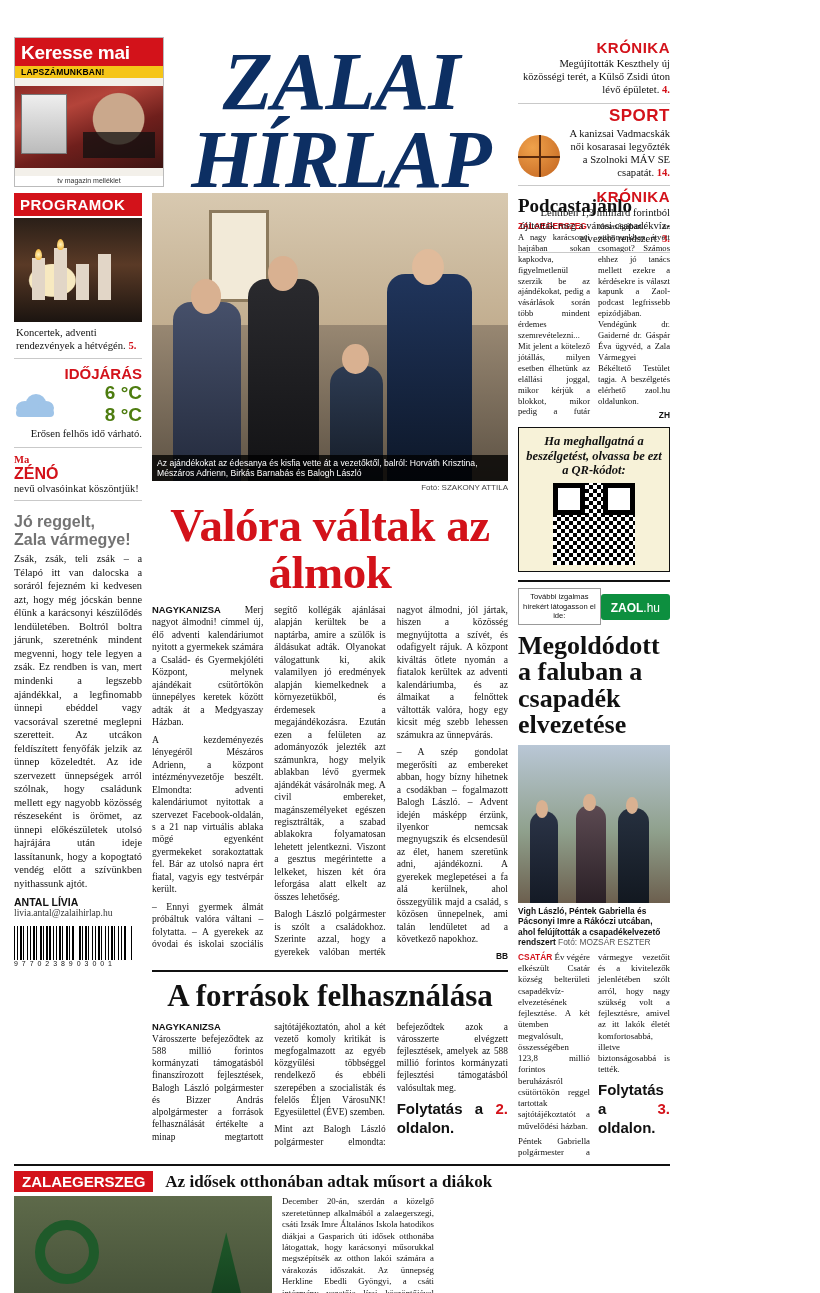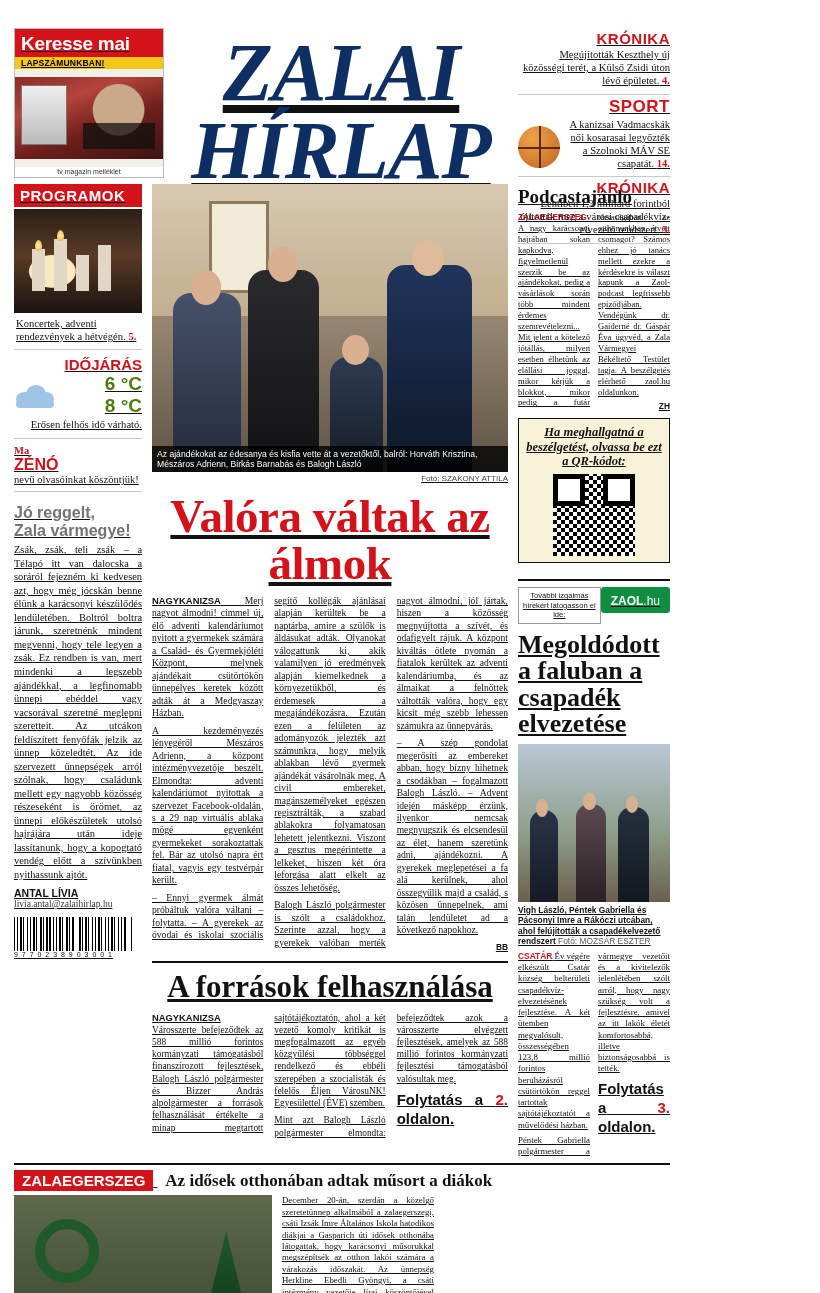--- a/index.html
+++ b/index.html
@@ -5,21 +5,21 @@
   * { box-sizing: border-box; }
   html, body { margin:0; padding:0; }
   body {
     width: 820px; height: 1293px;
     background: #ffffff;
     font-family: "Liberation Serif", serif;
     color: #111;
     position: relative;
     overflow: hidden;
   }
-  .page { width:684px; height:1293px; position:relative; padding: 0 14px; text-decoration: underline; }
+  .page { width:684px; height:1293px; position:relative; padding: 9px 14px; }
 
   
   .masthead { display:flex; align-items:flex-start; padding-top:28px; height:178px; }
   .promo-box { width:150px; flex:0 0 150px; border:1px solid #bbb; position:relative; height:150px; background:#f3f0ea; overflow:hidden; }
   .promo-red { background:#d3121a; color:#fff; font-family:"Liberation Sans", sans-serif; font-weight:bold; font-size:19px; padding:4px 6px 2px 6px; letter-spacing:-0.3px; }
   .promo-yellow { background:#f5c518; color:#000; font-family:"Liberation Sans", sans-serif; font-weight:bold; font-size:8.5px; padding:1px 6px; letter-spacing:0.2px; }
   .promo-img { position:absolute; top:48px; left:0; right:0; bottom:18px; background:
       radial-gradient(circle at 70% 40%, #caa88c 0 22%, rgba(0,0,0,0) 23%),
       linear-gradient(160deg,#8e2a26 0%, #b4443a 30%, #6f1f1c 60%, #3c1412 100%);
   }
@@ -112,21 +112,21 @@
   .sig { text-align:right; font-family:"Liberation Sans", sans-serif; font-weight:bold; font-size:8.4px; }
   .qr-box { border:1px solid #111; background:#f7f2d8; margin-top:6px; padding:6px; }
   .qr-title { font-family:"Liberation Serif", serif; font-style:italic; font-weight:bold; font-size:12.5px; line-height:1.15; text-align:center; color:#111; }
   .qr { width:82px; height:82px; margin:6px auto 0 auto; background:
       repeating-linear-gradient(90deg,#000 0 4px,#fff 4px 8px),
       repeating-linear-gradient(0deg,#000 0 4px,#fff 4px 8px);
       background-blend-mode:difference; position:relative; }
   .qr:before,.qr:after{ content:""; position:absolute; width:22px;height:22px;border:5px solid #000; background:#fff; }
   .qr:before{ left:0; top:0;} .qr:after{ right:0; top:0;}
 
-  .zaol-bar { display:flex; align-items:flex-start; margin-top:16px; border-top:2px solid #111; padding-top:6px; }
+  .zaol-bar { display:flex; align-items:center; margin-top:8px; border-top:2px solid #111; padding-top:6px; }
   .zaol-left { flex:1; font-family:"Liberation Sans", sans-serif; font-size:7.6px; line-height:1.25; text-align:center; border:1px solid #999; padding:3px; }
   .zaol-logo { background:#0d8f3f; color:#fff; font-family:"Liberation Sans", sans-serif; font-weight:bold; font-size:16px; padding:4px 10px; border-radius:3px; }
   .zaol-logo span { font-weight:normal; font-size:12px; }
 
   .headline-3 { font-family:"Liberation Serif", serif; font-weight:bold; font-size:26px; line-height:1.02; margin:8px 0 6px 0; }
   .rphoto { width:100%; height:158px; background:linear-gradient(180deg,#b9c7d6 0%, #8fa08c 55%, #6c5f4e 100%); position:relative; overflow:hidden; }
   .rcap { font-family:"Liberation Sans", sans-serif; font-weight:bold; font-size:8.4px; line-height:1.25; margin-top:3px; }
   .rcap .cr { font-weight:normal; color:#555; }
   .rtext { font-family:"Liberation Serif", serif; font-size:8.8px; line-height:1.28; text-align:justify; column-count:2; column-gap:8px; margin-top:4px; }
   .rtext p { margin:0 0 4px 0; }
@@ -264,21 +264,21 @@
         <div class="head" style="left:73%;bottom:68%;width:9%;height:12.5%;background:#e0bb9b;"></div>
         <div class="lp-caption">Az ajándékokat az édesanya és kisfia vette át a vezetőktől, balról: Horváth Krisztina, Mészáros Adrienn, Birkás Barnabás és Balogh László</div>
       </div>
       <div class="photo-credit">Fotó: SZAKONY ATTILA</div>
 
       <div class="headline-main">Valóra váltak az álmok</div>
 
       <div class="cols3">
         <p><span class="lead-in">NAGYKANIZSA</span>
            <span>Merj nagyot álmodni! címmel új, élő adventi kalendáriumot nyitott a gyermekek számára a Család- és Gyermekjóléti Központ, melynek ajándékait csütörtökön ünnepélyes keretek között adták át a Medgyaszay Házban.</span></p>
-        <p>A kezdeményezés lényegéről Mészáros Adrienn, a központ intézményvezetője beszélt. Elmondta: adventi kalendáriumot nyitottak a szervezet Facebook-oldalán, s a 29 nap virtuális ablaka mögé egyenként gyermekeket sorakoztattak fel. Bár az utolsó napra ért fiatal, vagyis egy testvérpár került.</p>
+        <p>A kezdeményezés lényegéről Mészáros Adrienn, a központ intézményvezetője beszélt. Elmondta: adventi kalendáriumot nyitottak a szervezet Facebook-oldalán, s a 21 nap virtuális ablaka mögé egyenként gyermekeket sorakoztattak fel. Bár az utolsó napra ért fiatal, vagyis egy testvérpár került.</p>
         <p>– Ennyi gyermek álmát próbáltuk valóra váltani – folytatta. – A gyerekek az óvodai és iskolai szociális segítő kollégák ajánlásai alapján kerültek be a naptárba, amire a szülők is áldásukat adták. Olyanokat válogattunk ki, akik valamilyen jó eredmények alapján kiemelkednek a környezetükből, és érdemesek a megajándékozásra. Ezután ezen a felületen az adományozók jelezték azt számunkra, hogy melyik ablakban lévő gyermek ajándékát vásárolnák meg. A civil embereket, magánszemélyeket egészen regisztrálták, a szabad ablakokra folyamatosan lehetett jelentkezni. Viszont a gesztus megérintette a lelkeket, hiszen két óra leforgása alatt elkelt az összes lehetőség.</p>
         <p>Balogh László polgármester is szólt a családokhoz. Szerinte azzal, hogy a gyerekek valóban merték nagyot álmodni, jól jártak, hiszen a közösség megnyújtotta a szívét, és odafigyelt rájuk. A központ kiváltás ötlete nyomán a fiatalok kerültek az adventi kalendáriumba, és az álmaikat a felnőttek váltották valóra, hogy egy kicsit még szebb lehessen számukra az ünnepvárás.</p>
         <p>– A szép gondolat megerősíti az embereket abban, hogy bízny hihetnek a csodákban – fogalmazott Balogh László. – Advent idején másképp érzünk, ilyenkor nemcsak megnyugszik és elcsendesül az élet, hanem szeretünk adni, ajándékozni. A gyerekek meglepetései a fa alá kerülnek, ahol összegyűlik majd a család, s közösen ünnepelnek, ami talán lendületet ad a következő napokhoz.</p>
         <p class="sig" style="text-align:right">BB</p>
       </div>
 
       <div class="rule-black"></div>
       <div class="headline-2">A források felhasználása</div>
       <div class="cols3b">
         <p><span class="lead-in">NAGYKANIZSA</span>

